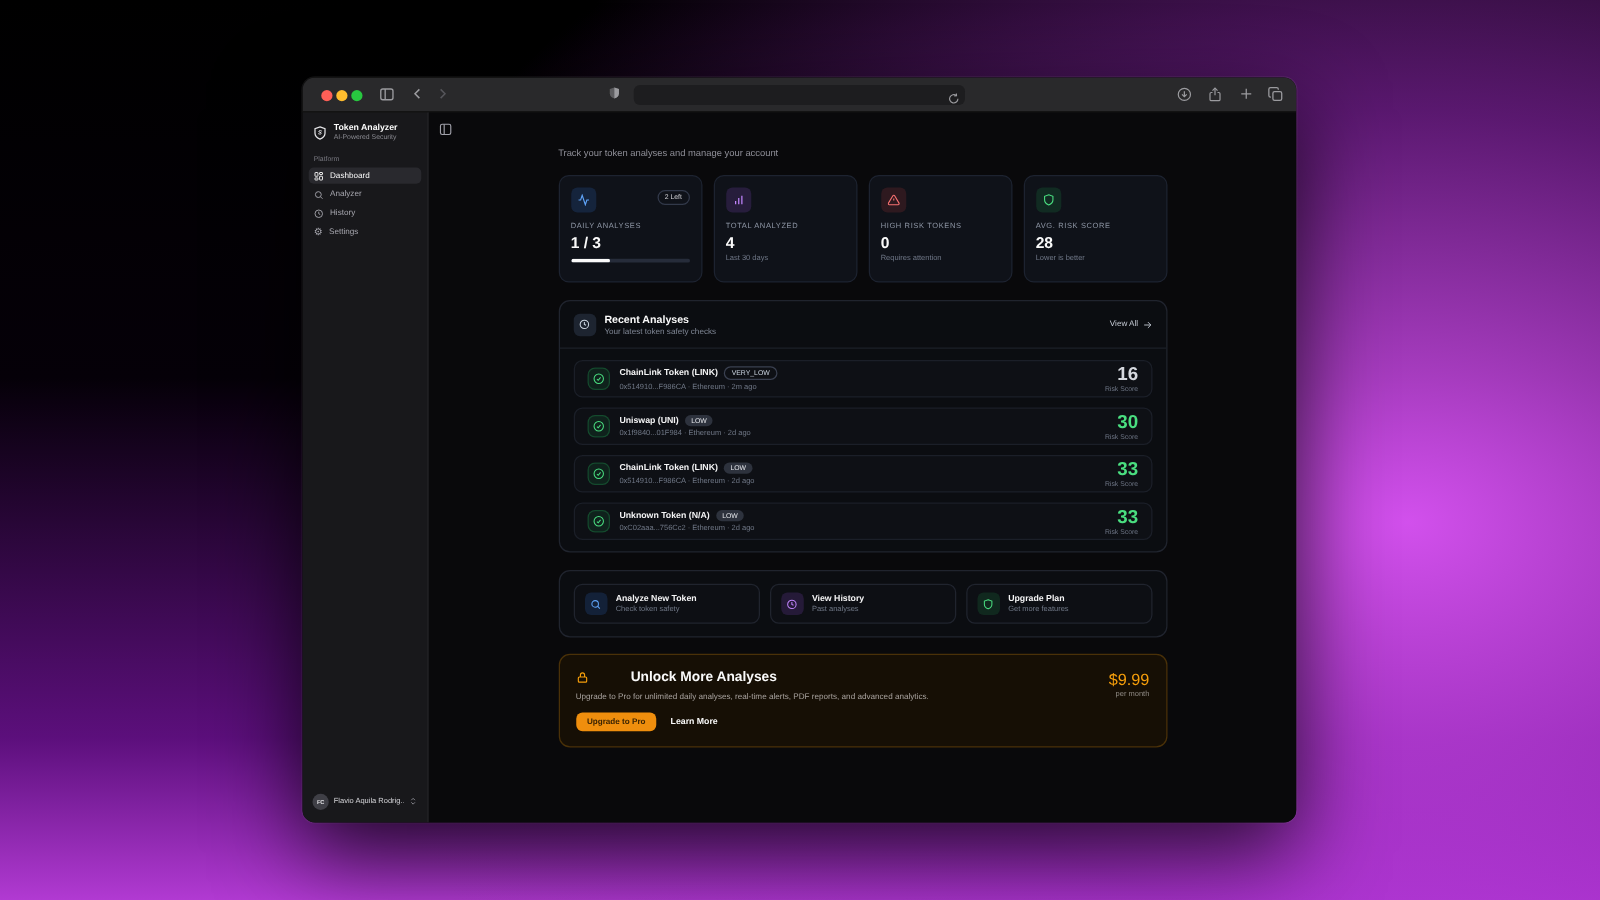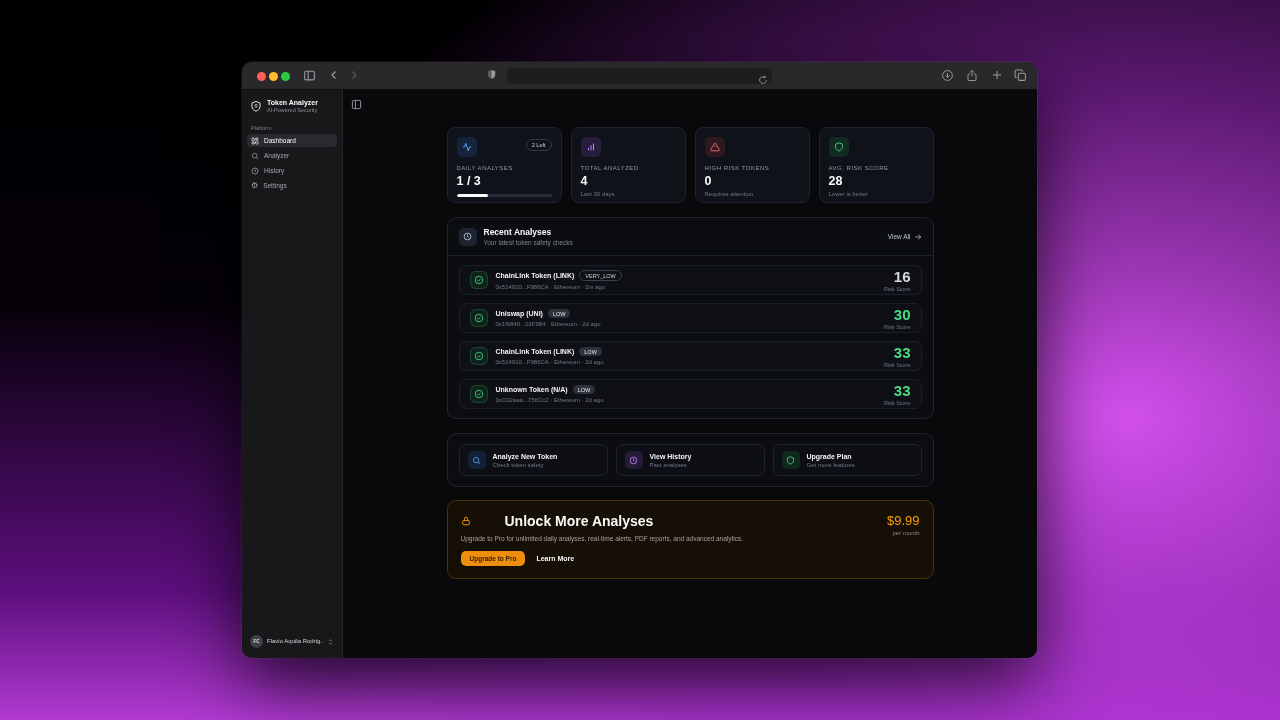--- a/index.html
+++ b/index.html
@@ -41,21 +41,21 @@
   .user-name { font-size:6px; color:#d4d4d8; flex:1; white-space:nowrap; overflow:hidden; }
   .user-chevrons { color:#8b8b92; }
   
   .main { flex:1; background:#09090b; overflow:hidden; position:relative; padding:6px 8px; }
   .panel-toggle { color:#a1a1aa; width:12px; height:12px; }
   .content { width:487px; margin:0 auto; }
   .welcome-title { margin-top:26px; font-size:14.5px; font-weight:bold; color:#fafafa; letter-spacing:.1px; }
   .welcome-sub { margin-top:4px; font-size:7.5px; color:#8f8f98; }
   
   .stats { display:flex; gap:9px; margin-top:13px; }
-  .card { flex:1; height:76px; background:#0f1219; border:1px solid #1d2330; border-radius:8px; padding:9px; position:relative; }
+  .card { flex:1; height:86px; background:#0f1219; border:1px solid #1d2330; border-radius:8px; padding:9px; position:relative; }
   .icon-box { width:20px; height:20px; border-radius:5px; display:flex; align-items:center; justify-content:center; }
   .icon-box.blue { background:rgba(59,130,246,.16); color:#60a5fa; }
   .icon-box.purple { background:rgba(168,85,247,.16); color:#c084fc; }
   .icon-box.red { background:rgba(239,68,68,.14); color:#f87171; }
   .icon-box.green { background:rgba(34,197,94,.14); color:#4ade80; }
   .icon-box.slate { background:#1d2430; color:#cbd5e1; width:18px; height:18px; }
   .stat-badge { position:absolute; right:9px; top:11px; font-size:5.5px; color:#d4d4d8; border:1px solid #32394a; border-radius:7px; padding:2px 5px; }
   .stat-label { margin-top:8px; font-size:6px; letter-spacing:.5px; color:#8f97a6; }
   .stat-value { margin-top:3px; font-size:12.5px; font-weight:bold; color:#fafafa; }
   .stat-sub { margin-top:3px; font-size:6px; color:#6f7787; }
@@ -81,21 +81,21 @@
   .score.green { color:#4ade80; } .score.light { color:#d6d9df; }
   .score-label { font-size:5.5px; color:#6f7787; margin-top:1px; }
   
   .qa-body { display:flex; gap:8px; padding:10px 11px; }
   .qa-btn { flex:1; display:flex; align-items:center; gap:7px; height:32px; border:1px solid #20242e; background:#0d0f14; border-radius:7px; padding:0 8px; cursor:pointer; }
   .qa-title { font-size:7px; font-weight:bold; color:#f4f4f5; }
   .qa-sub { font-size:6px; color:#707887; margin-top:2px; }
   
   .banner { margin:13px 0 14px; border:1px solid #4a3108; background:#160f05; border-radius:9px; padding:12px 13px; display:flex; }
   .banner-title-row { display:flex; align-items:center; gap:5px; }
-  .banner-title { font-size:14px; font-weight:bold; color:#fafafa;padding-left:29px; }
+  .banner-title { font-size:11px; font-weight:bold; color:#fafafa;padding-left:29px; }
   .banner-lock { color:#f59e0b; display:flex; }
   .banner-desc { margin-top:6px; font-size:6.5px; color:#a8a29e; }
   .banner-actions { margin-top:9px; display:flex; align-items:center; gap:11px; }
   .btn-pro { background:#ef8e0d; color:#3a2303; border:none; border-radius:5px; font-size:6.5px; font-weight:bold; padding:4px 9px; font-family:inherit; cursor:pointer; }
   .link-learn { font-size:7px; font-weight:bold; color:#fafafa; cursor:pointer; }
   .banner-price-col { margin-left:auto; text-align:right; }
   .price { font-size:13px; font-weight:normal; color:#f59e0b; }
   .per { font-size:6px; color:#8f8a84; margin-top:2px; }
 </style>
 </head>
@@ -227,20 +227,21 @@
 
     <div class="main">
       <span class="panel-toggle">
         <svg width="11" height="11" viewBox="0 0 24 24" fill="none" stroke="currentColor" stroke-width="2">
             <rect x="3" y="3" width="18" height="18" rx="3"></rect>
             <line x1="9.5" y1="3" x2="9.5" y2="21"></line>
           </svg>
       </span>
 
       <div class="content">
+        <div class="welcome-sub">Track your token analyses and manage your account</div>
 
         <div class="stats">
           <div class="card">
             <span class="icon-box blue">
               <svg width="10" height="10" viewBox="0 0 24 24" fill="none" stroke="currentColor" stroke-width="2.2">
                   <polyline points="22 12 18 12 15 21 9 3 6 12 2 12"></polyline>
                 </svg>
             </span>
             <span class="stat-badge">2 Left</span>
             <div class="stat-label">DAILY ANALYSES</div>

